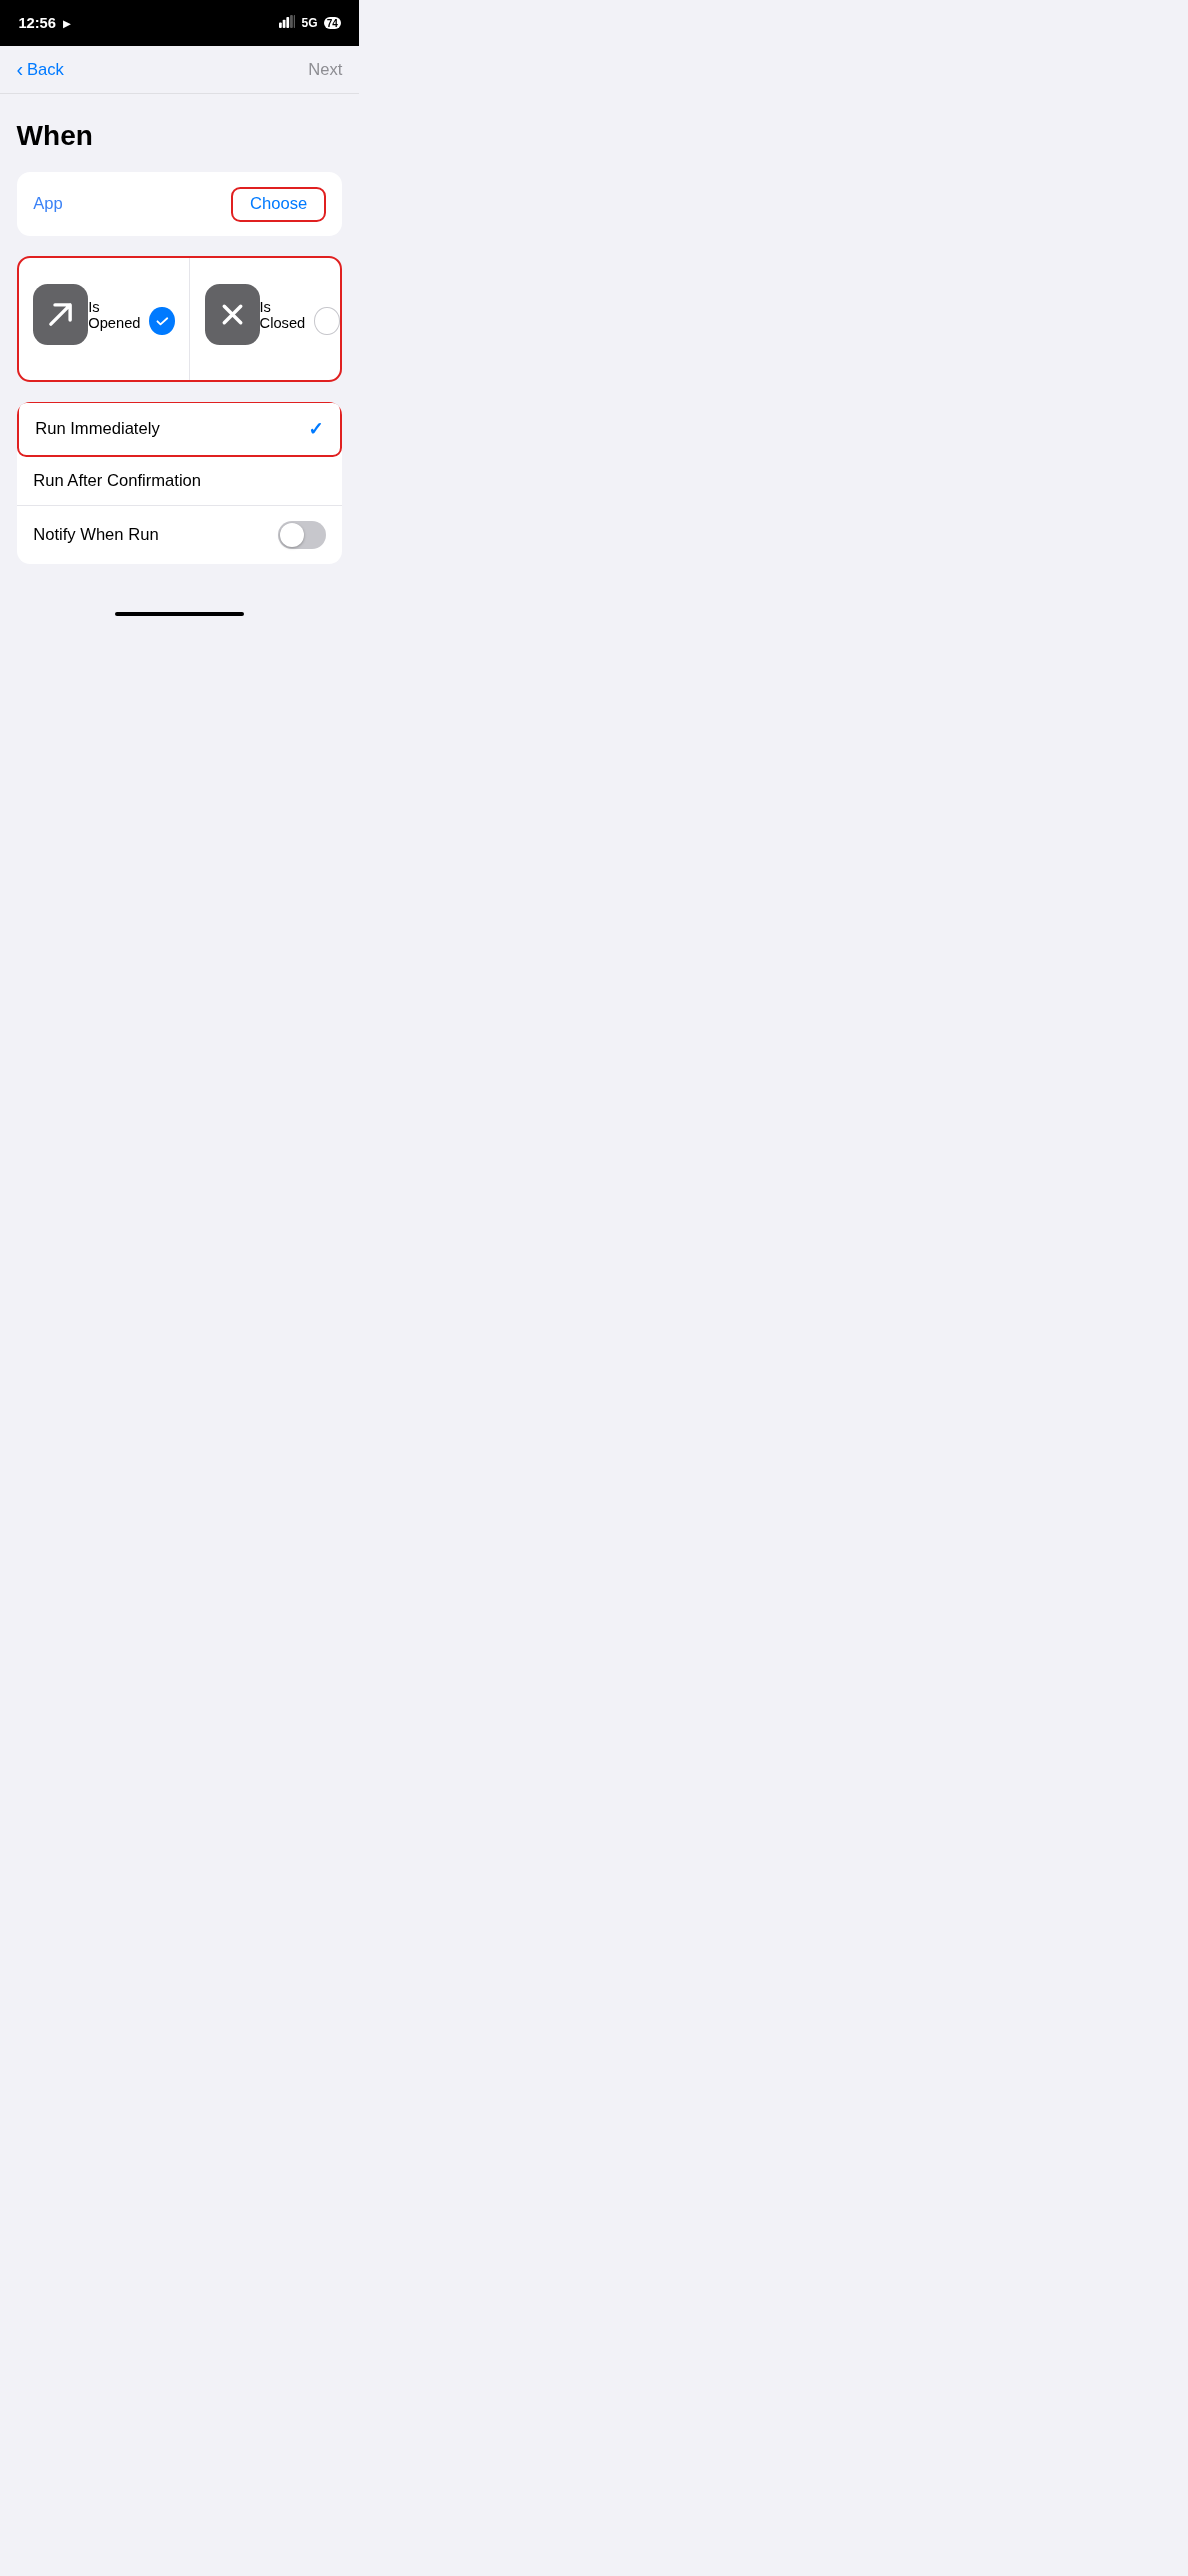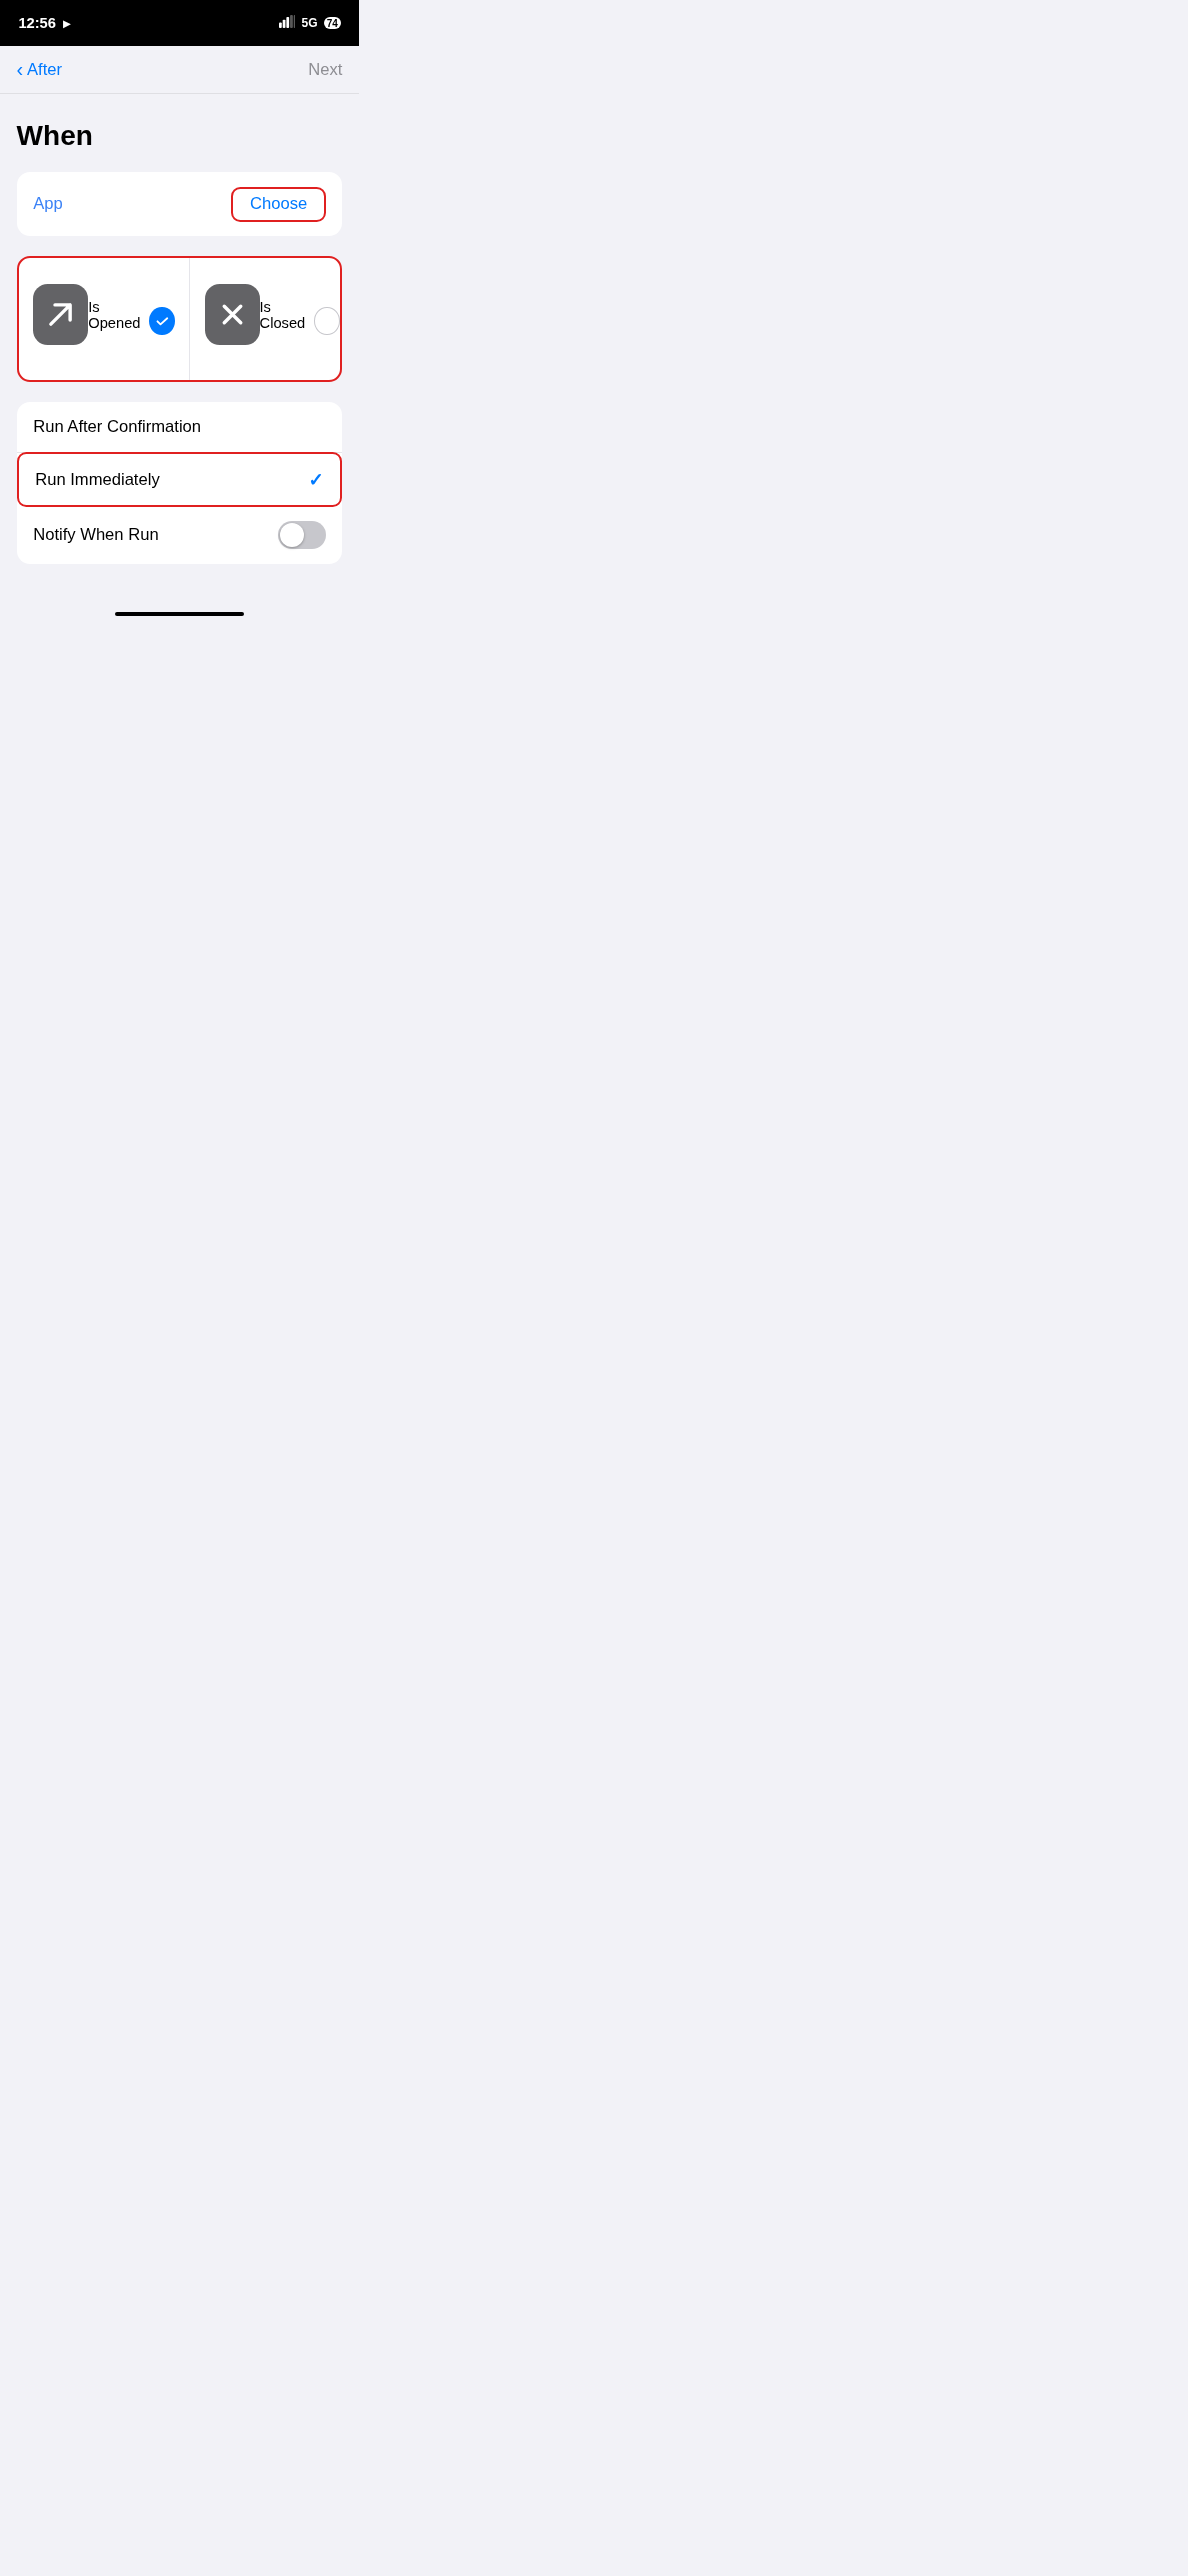--- a/index.html
+++ b/index.html
@@ -268,21 +268,21 @@
     <span>5G</span>
     <span class="battery-icon">
       <span>74</span>
     </span>
   </div>
 </div>
 
 <div class="nav-bar">
   <div class="nav-back">
     <span class="nav-back-chevron">‹</span>
-    <span>After</span>
+    <span>Back</span>
   </div>
   <span class="nav-next">Next</span>
 </div>
 
 <div class="content">
 
   <h1 class="section-title">When</h1>
 
   <div class="app-row">
     <span class="app-label">App</span>
@@ -312,27 +312,27 @@
         </svg>
       </div>
       <span class="option-label">Is Closed</span>
       <div class="radio-empty"></div>
     </div>
 
   </div>
 
   <div class="settings-list">
 
-    <div class="settings-item">
-      <span>Run After Confirmation</span>
-    </div>
-
     <div class="settings-item highlighted">
       <span>Run Immediately</span>
       <span class="checkmark">✓</span>
+    </div>
+
+    <div class="settings-item">
+      <span>Run After Confirmation</span>
     </div>
 
     <div class="settings-item">
       <span>Notify When Run</span>
       <div class="toggle">
         <div class="toggle-knob"></div>
       </div>
     </div>
 
   </div>

